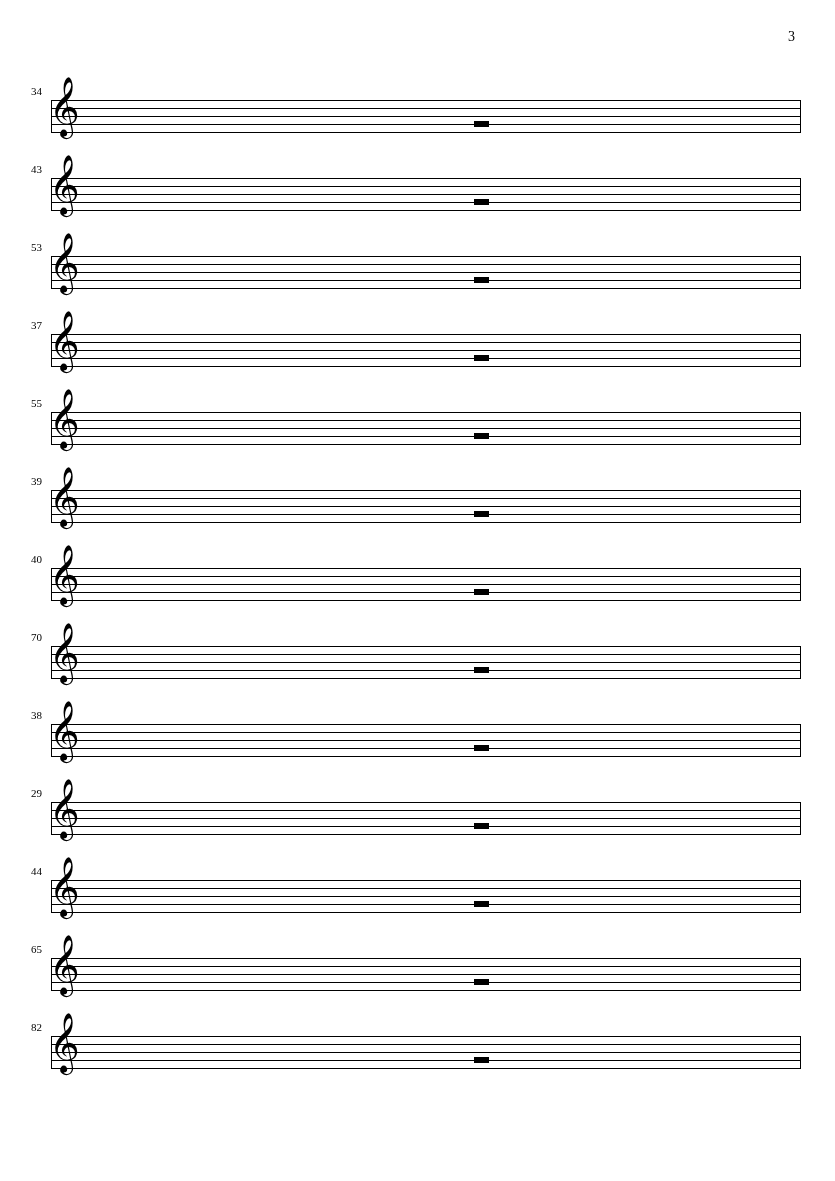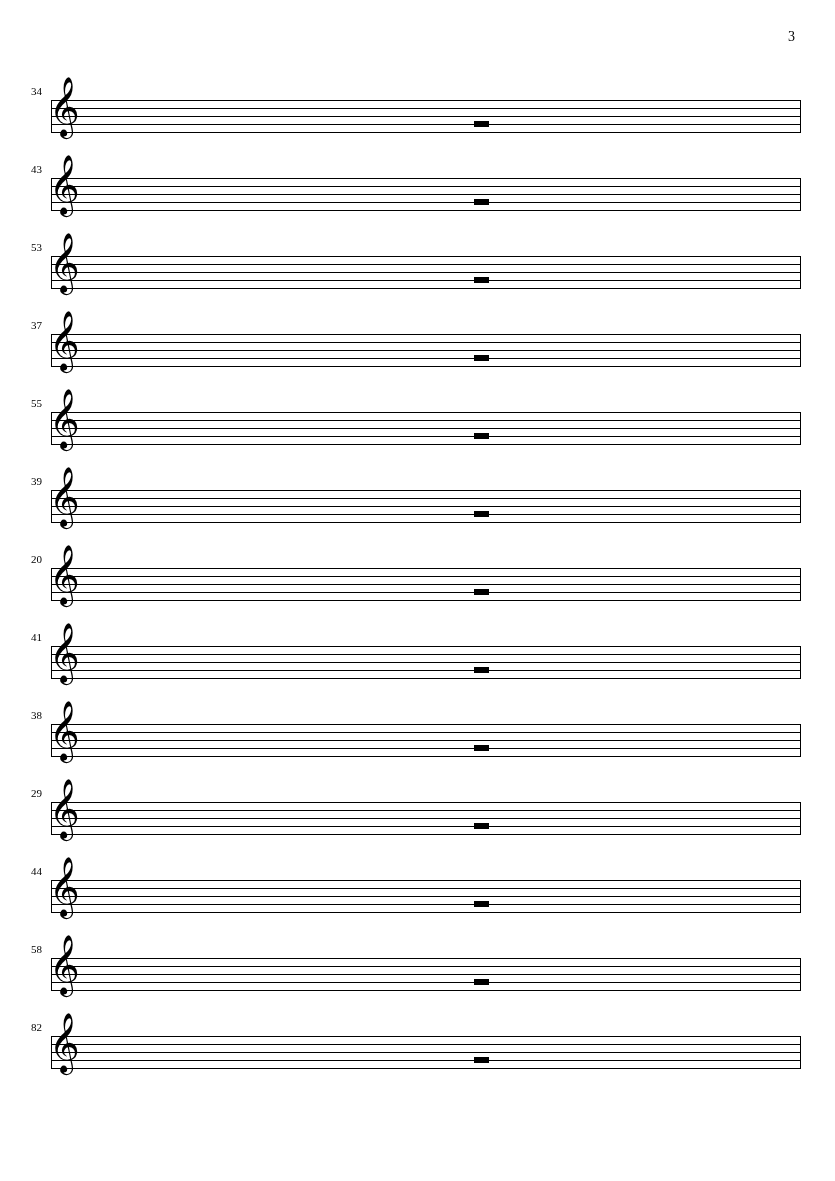--- a/index.html
+++ b/index.html
@@ -190,36 +190,36 @@
         <div class="staff-line l4"></div>
         <div class="staff-line l5"></div>
         <div class="barline-start"></div>
         <div class="barline-end"></div>
         <div class="rest"></div>
       </div>
       <div class="clef">𝄞</div>
     </div>
 
     <div class="system">
-      <div class="measure-number">20</div>
-      <div class="staff">
-        <div class="staff-line l1"></div>
-        <div class="staff-line l2"></div>
-        <div class="staff-line l3"></div>
-        <div class="staff-line l4"></div>
-        <div class="staff-line l5"></div>
-        <div class="barline-start"></div>
-        <div class="barline-end"></div>
-        <div class="rest"></div>
-      </div>
-      <div class="clef">𝄞</div>
-    </div>
-
-    <div class="system">
-      <div class="measure-number">41</div>
+      <div class="measure-number">40</div>
+      <div class="staff">
+        <div class="staff-line l1"></div>
+        <div class="staff-line l2"></div>
+        <div class="staff-line l3"></div>
+        <div class="staff-line l4"></div>
+        <div class="staff-line l5"></div>
+        <div class="barline-start"></div>
+        <div class="barline-end"></div>
+        <div class="rest"></div>
+      </div>
+      <div class="clef">𝄞</div>
+    </div>
+
+    <div class="system">
+      <div class="measure-number">70</div>
       <div class="staff">
         <div class="staff-line l1"></div>
         <div class="staff-line l2"></div>
         <div class="staff-line l3"></div>
         <div class="staff-line l4"></div>
         <div class="staff-line l5"></div>
         <div class="barline-start"></div>
         <div class="barline-end"></div>
         <div class="rest"></div>
       </div>
@@ -265,21 +265,21 @@
         <div class="staff-line l4"></div>
         <div class="staff-line l5"></div>
         <div class="barline-start"></div>
         <div class="barline-end"></div>
         <div class="rest"></div>
       </div>
       <div class="clef">𝄞</div>
     </div>
 
     <div class="system">
-      <div class="measure-number">58</div>
+      <div class="measure-number">65</div>
       <div class="staff">
         <div class="staff-line l1"></div>
         <div class="staff-line l2"></div>
         <div class="staff-line l3"></div>
         <div class="staff-line l4"></div>
         <div class="staff-line l5"></div>
         <div class="barline-start"></div>
         <div class="barline-end"></div>
         <div class="rest"></div>
       </div>

